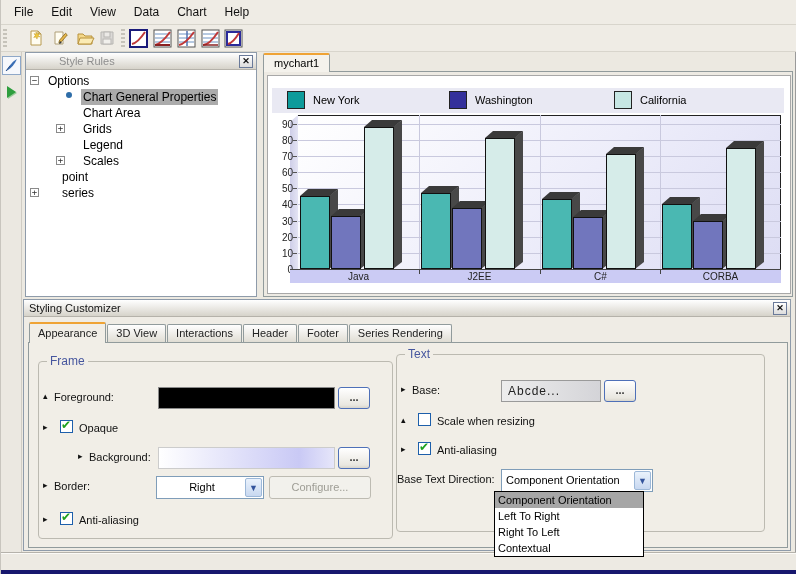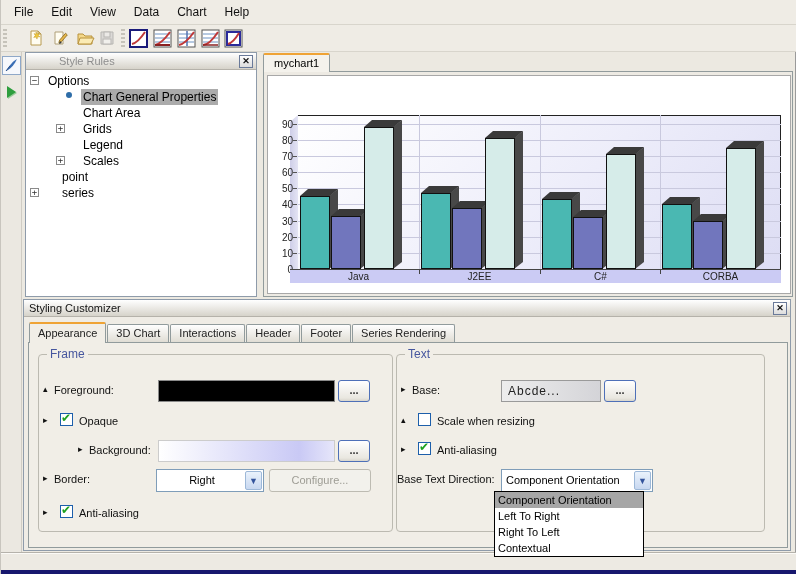--- a/index.html
+++ b/index.html
@@ -64,21 +64,21 @@
   
   #customizer { left:22px; top:299px; width:768px; height:252px; background:#EFECE5; }
   #customizer .panel-title span.t { color:#111; }
   .cz-tabs { position:absolute; left:5px; top:22px; height:20px; display:flex; align-items:flex-end; z-index:2; }
   .cz-tab { height:18px; line-height:17px; font-size:11px; padding:0 8px; background:linear-gradient(180deg,#FEFEFE,#E0DDD4); border:1px solid #919B9C; border-bottom:none; border-radius:2px 2px 0 0; margin-right:1px; color:#222; }
   .cz-tab.active { height:21px; line-height:19px; background:#F1EEE7; border-top:2px solid #EFA335; margin-bottom:-1px; }
   .cz-content { position:absolute; left:4px; top:42px; width:760px; height:206px; border:1px solid #919B9C; background:#F1EEE7; }
 
   .groupbox { position:absolute; border:1px solid #BCBAB1; border-radius:4px; }
   .groupbox-label { position:absolute; top:-8px; left:8px; background:#F1EEE7; padding:0 3px; color:#46569E; font-size:12px; }
-  #frame-group { left:9px; top:11px; width:355px; height:178px; }
+  #frame-group { left:9px; top:18px; width:355px; height:178px; }
   #text-group  { left:367px; top:11px; width:369px; height:178px; }
 
   .frow { position:absolute; height:24px; }
   .arrow { position:absolute; font-size:9px; color:#111; top:4px; }
   .flabel { position:absolute; top:4px; font-size:11px; color:#111; white-space:nowrap; }
   .swatch { position:absolute; top:0; width:177px; height:22px; border:1px solid #8A8A8A; }
   .dots-btn { position:absolute; top:0; width:32px; height:22px; border:1px solid #4E70B8; border-radius:3px; background:linear-gradient(180deg,#FFFFFF,#E9E7E0 85%,#D8D5CC); font-size:11px; font-weight:bold; color:#333; text-align:center; line-height:18px; }
   .checkbox { position:absolute; top:2px; width:13px; height:13px; border:1px solid #1D5FAB; background:#FFF; }
   .checkbox.checked::after { content:"✔"; position:absolute; left:0px; top:-3px; font-size:12px; color:#1FA11F; }
   .combo { position:absolute; top:0; height:23px; border:1px solid #7F9DB9; background:#FFF; }
@@ -229,20 +229,34 @@
           <div class="tree-label" style="left: 34px;">series</div>
         </div>
       </div>
   </div>
 
   <div class="chart-tab">
     <span>mychart1</span>
   </div>
   <div class="chart-content">
     <div class="chart-component" id="chart">
+        <div class="legend-strip">
+          <div class="legend-item" style="left: 15px;">
+            <div class="legend-swatch" style="left: 0px; background: rgb(13, 155, 155);"></div>
+            <div class="legend-label">New York</div>
+          </div>
+          <div class="legend-item" style="left: 177px;">
+            <div class="legend-swatch" style="left: 0px; background: rgb(52, 48, 155);"></div>
+            <div class="legend-label">Washington</div>
+          </div>
+          <div class="legend-item" style="left: 342px;">
+            <div class="legend-swatch" style="left: 0px; background: rgb(198, 230, 227);"></div>
+            <div class="legend-label">California</div>
+          </div>
+        </div>
         <div class="plot-bg" style="left: 30px; top: 39px; width: 483px; height: 154px;"></div>
         <div class="wall" style="left: 22px; top: 39px; width: 8px; height: 154px;"></div>
         <div class="ytick" style="left: 25px; top: 193px;"></div>
         <div class="ylabel" style="left: 1px; top: 188px;">0</div>
         <div class="gridline-h" style="left: 30px; top: 177px; width: 483px;"></div>
         <div class="ytick" style="left: 25px; top: 177px;"></div>
         <div class="ylabel" style="left: 1px; top: 172px;">10</div>
         <div class="gridline-h" style="left: 30px; top: 161px; width: 483px;"></div>
         <div class="ytick" style="left: 25px; top: 161px;"></div>
         <div class="ylabel" style="left: 1px; top: 156px;">20</div>
@@ -319,21 +333,21 @@
   </div>
 
   <div class="panel" id="customizer">
     <div class="panel-title">
       <span class="t">Styling Customizer</span>
       <span class="spacer"></span>
       <span class="close-btn">✕</span>
     </div>
     <div class="cz-tabs" id="cz-tabs">
         <div class="cz-tab active">Appearance</div>
-        <div class="cz-tab">3D Chart</div>
+        <div class="cz-tab">3D View</div>
         <div class="cz-tab">Interactions</div>
         <div class="cz-tab">Header</div>
         <div class="cz-tab">Footer</div>
         <div class="cz-tab">Series Rendering</div>
       </div>
     <div class="cz-content">
 
       <div class="groupbox" id="frame-group">
         <span class="groupbox-label">Frame</span>
         <div class="frow" style="left:0;top:25px;width:100%">

